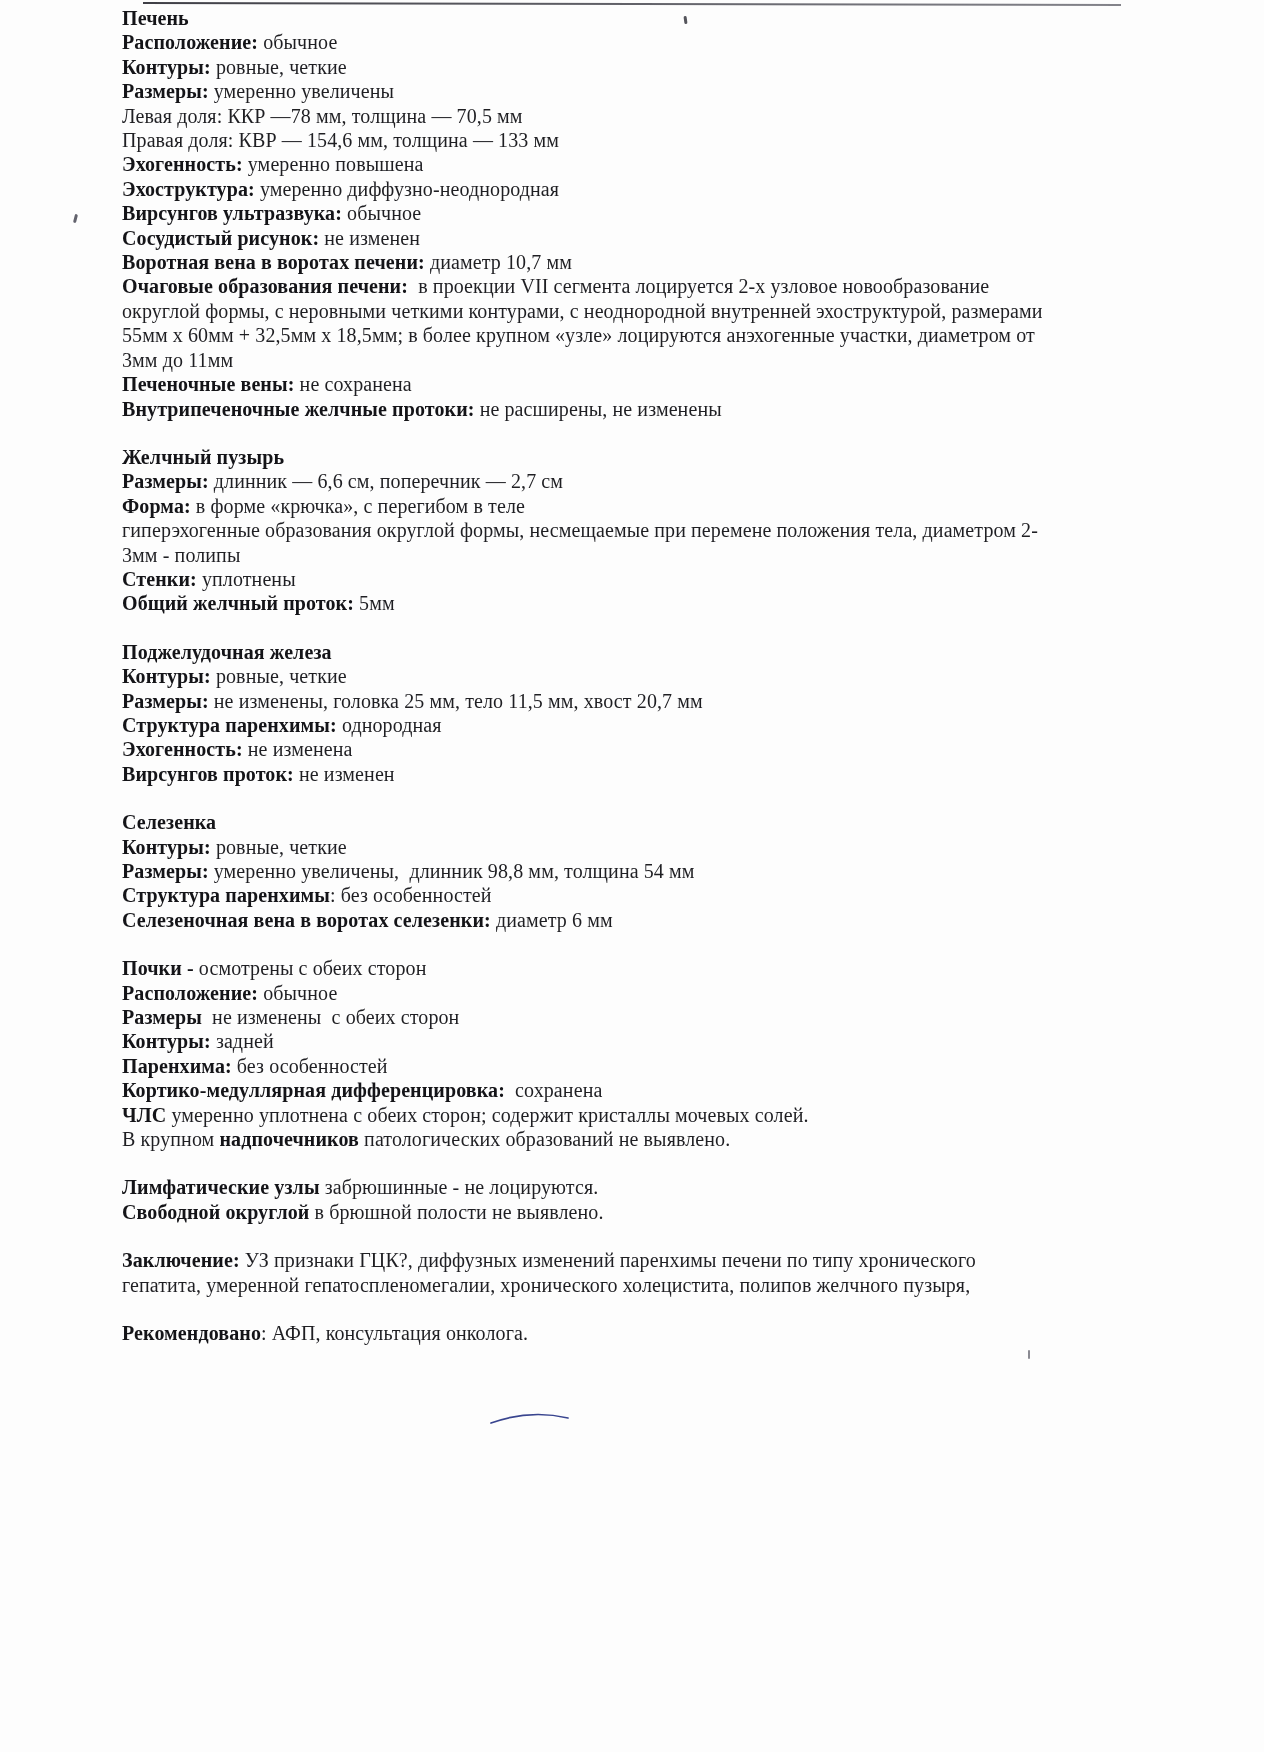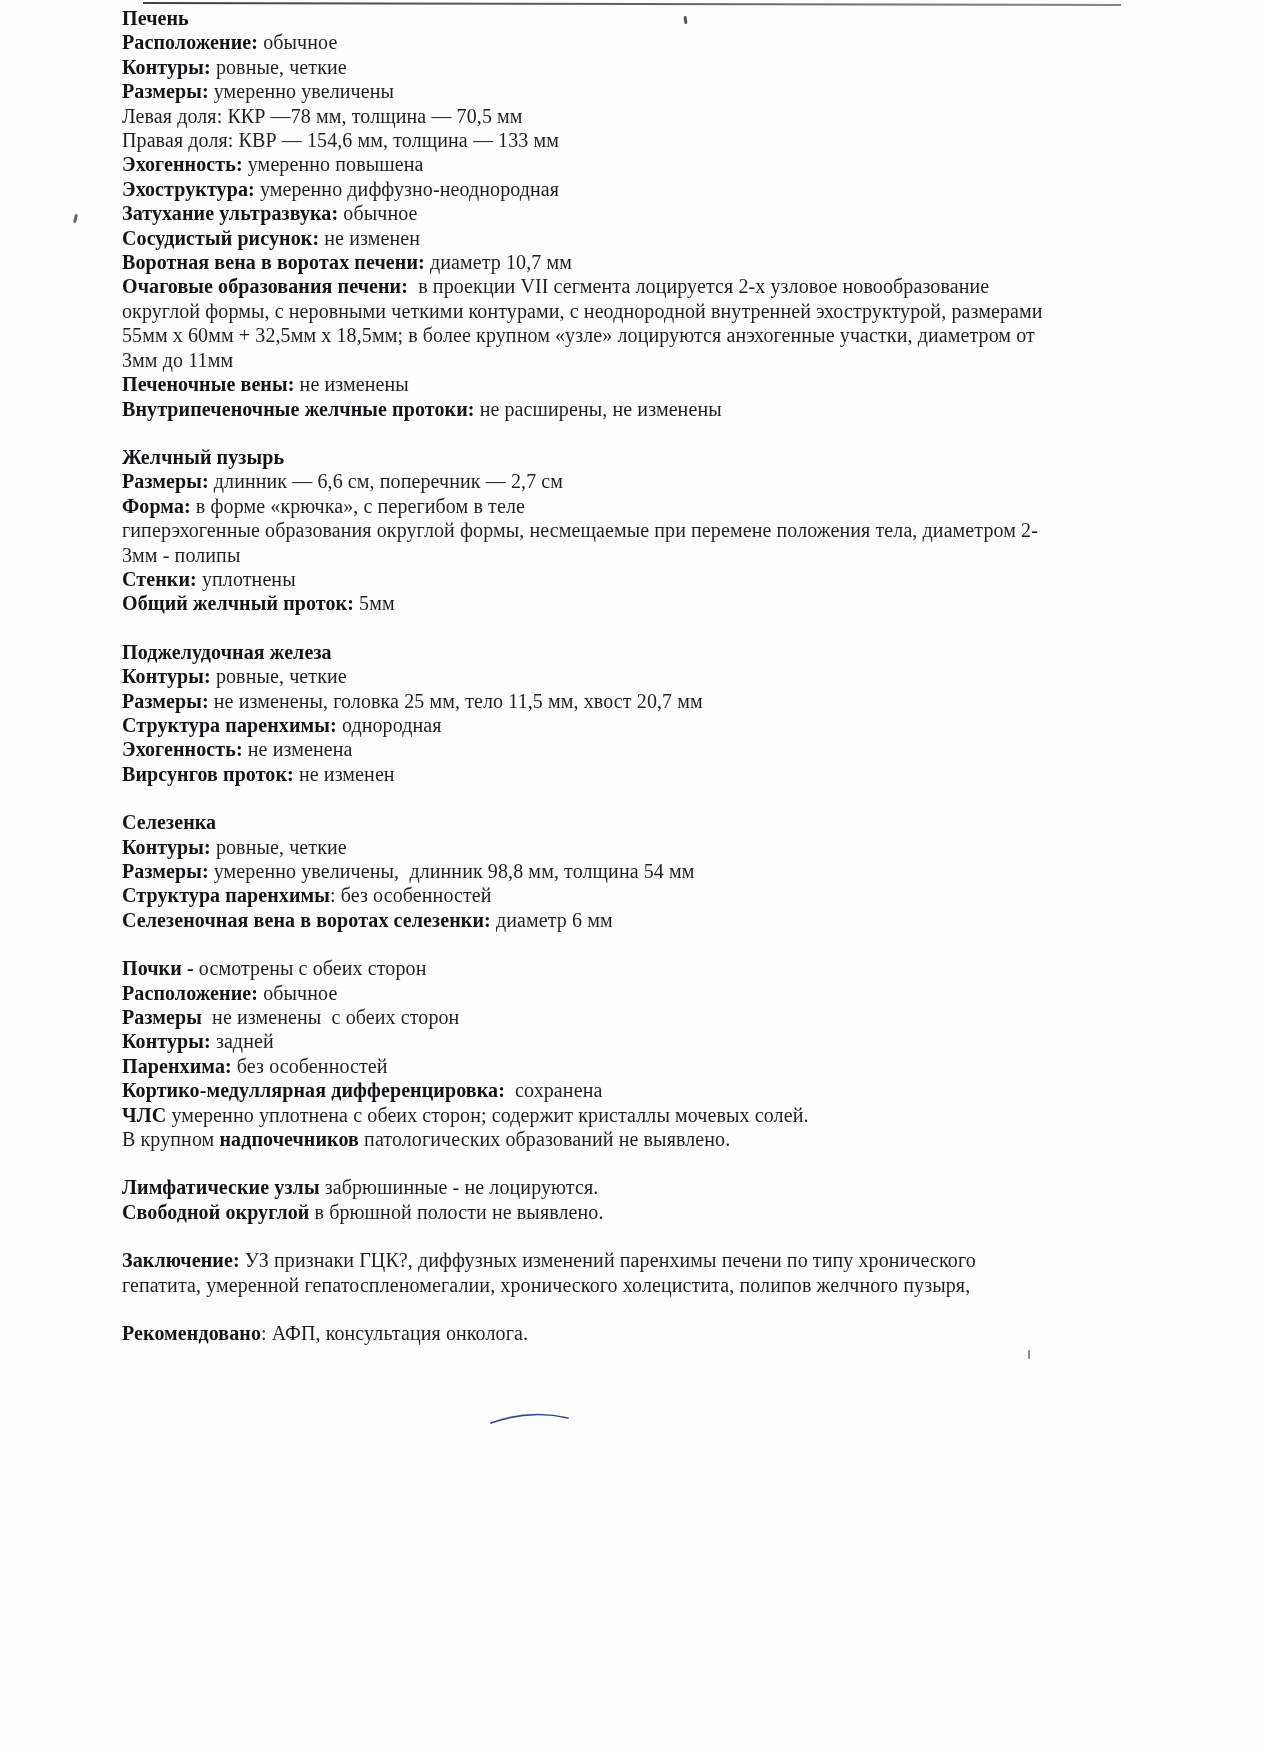--- a/index.html
+++ b/index.html
@@ -68,28 +68,28 @@
   <div class="report-body">
       <div class="section">
         <div class="line"><b>Печень</b></div>
         <div class="line"><b>Расположение:</b><span> обычное</span></div>
         <div class="line"><b>Контуры:</b><span> ровные, четкие</span></div>
         <div class="line"><b>Размеры:</b><span> умеренно увеличены</span></div>
         <div class="line"><span>Левая доля: ККР —78 мм, толщина — 70,5 мм</span></div>
         <div class="line"><span>Правая доля: КВР — 154,6 мм, толщина — 133 мм</span></div>
         <div class="line"><b>Эхогенность:</b><span> умеренно повышена</span></div>
         <div class="line"><b>Эхоструктура:</b><span> умеренно диффузно-неоднородная</span></div>
-        <div class="line"><b>Затухание ультразвука:</b><span> обычное</span></div>
+        <div class="line"><b>Вирсунгов ультразвука:</b><span> обычное</span></div>
         <div class="line"><b>Сосудистый рисунок:</b><span> не изменен</span></div>
         <div class="line"><b>Воротная вена в воротах печени:</b><span> диаметр 10,7 мм</span></div>
         <div class="line"><b>Очаговые образования печени:</b><span>  в проекции VII сегмента лоцируется 2-х узловое новообразование</span></div>
         <div class="line"><span>округлой формы, с неровными четкими контурами, с неоднородной внутренней эхоструктурой, размерами</span></div>
         <div class="line"><span>55мм х 60мм + 32,5мм х 18,5мм; в более крупном «узле» лоцируются анэхогенные участки, диаметром от</span></div>
         <div class="line"><span>3мм до 11мм</span></div>
-        <div class="line"><b>Печеночные вены:</b><span> не изменены</span></div>
+        <div class="line"><b>Печеночные вены:</b><span> не сохранена</span></div>
         <div class="line"><b>Внутрипеченочные желчные протоки:</b><span> не расширены, не изменены</span></div>
       </div>
       <div class="section">
         <div class="line"><b>Желчный пузырь</b></div>
         <div class="line"><b>Размеры:</b><span> длинник — 6,6 см, поперечник — 2,7 см</span></div>
         <div class="line"><b>Форма:</b><span> в форме «крючка», с перегибом в теле</span></div>
         <div class="line"><span>гиперэхогенные образования округлой формы, несмещаемые при перемене положения тела, диаметром 2-</span></div>
         <div class="line"><span>3мм - полипы</span></div>
         <div class="line"><b>Стенки:</b><span> уплотнены</span></div>
         <div class="line"><b>Общий желчный проток:</b><span> 5мм</span></div>

